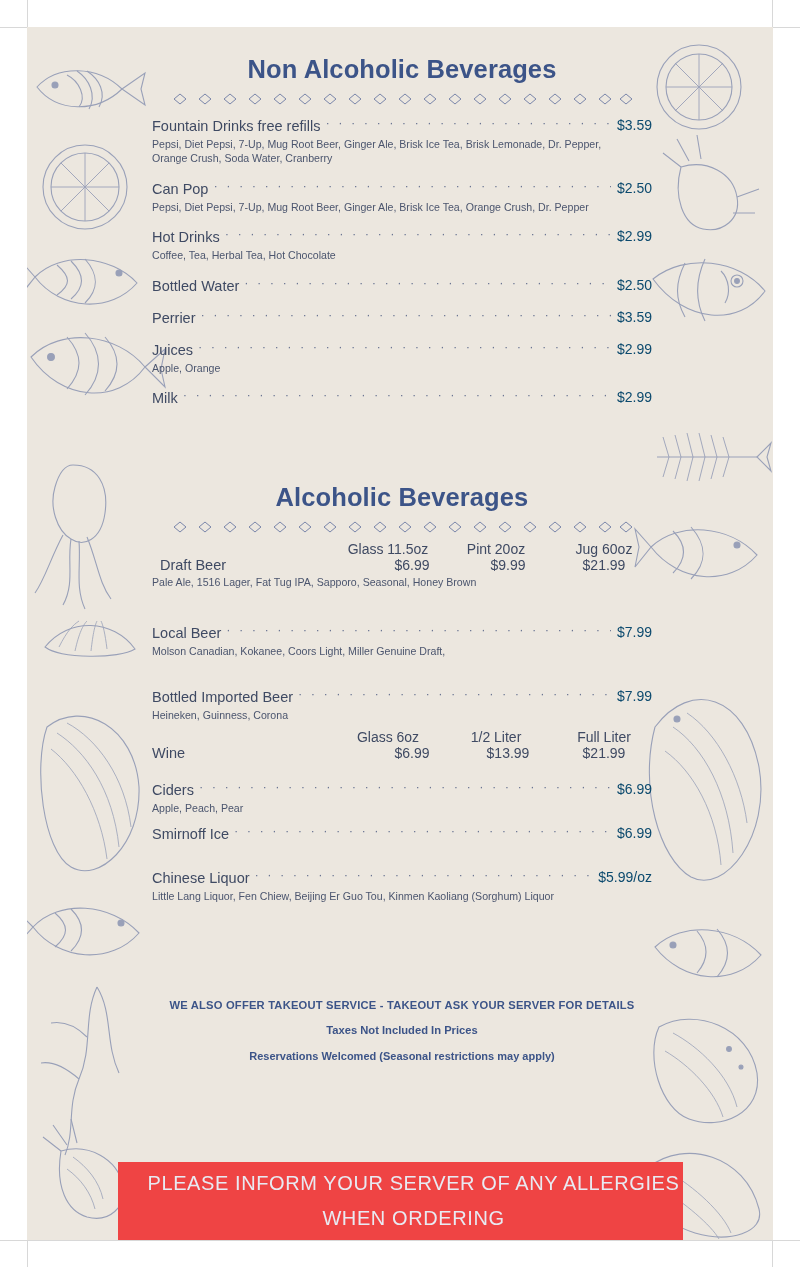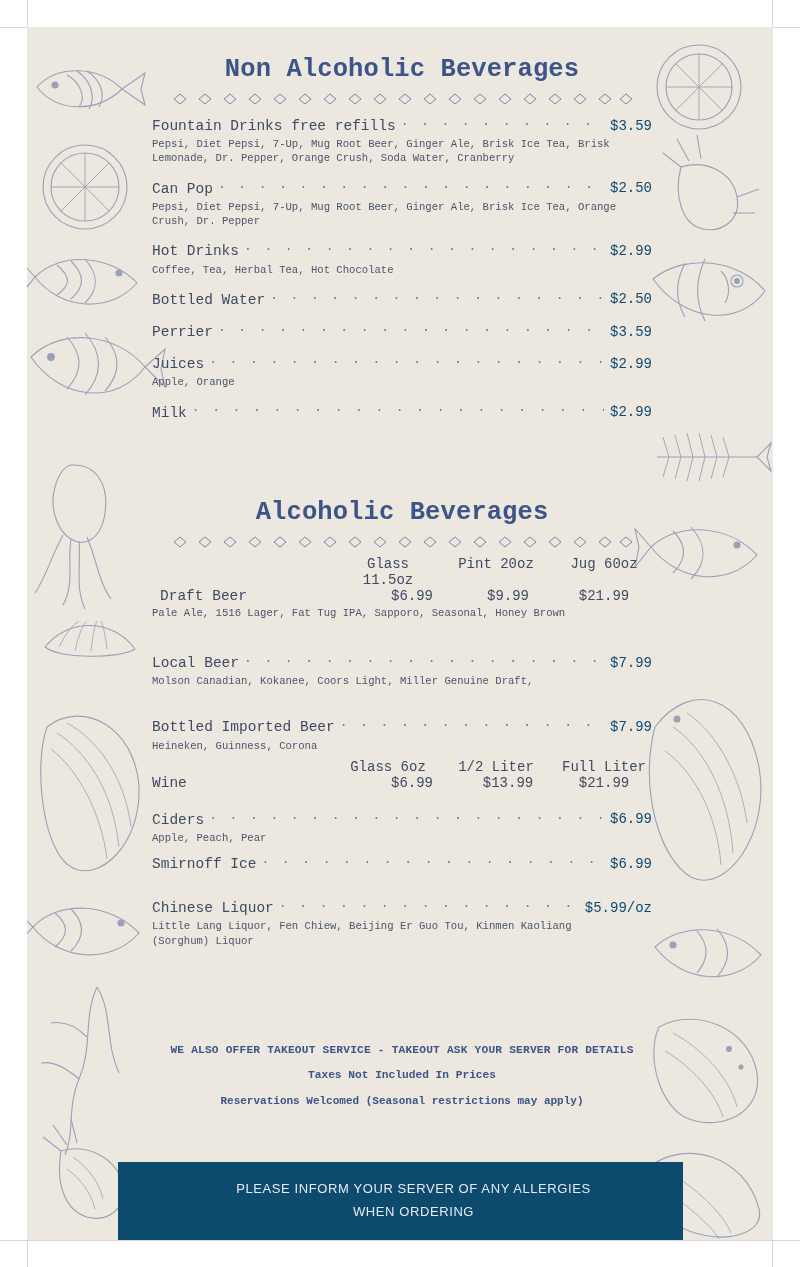--- a/index.html
+++ b/index.html
@@ -55,21 +55,20 @@
   .art.right { right: 0; }
   .art svg { display: block; }
 
   
   .content {
     position: absolute;
     left: 125px;
     top: 0;
     width: 500px;
     height: 1017px;
-    font-family: Liberation Mono, monospace;
   }
 
   h1.section-title {
     margin: 0;
     font-size: 25.5px;
     font-weight: bold;
     color: #3c5488;
     text-align: center;
     letter-spacing: 0.1px;
   }
@@ -80,21 +79,20 @@
     height: 12px;
     display: block;
   }
 
   .items { margin-top: 12px; }
 
   .item { margin-bottom: 0; }
 
   .item-line {
     display: flex;
-    align-items: flex-end;
     font-size: 14.5px;
     color: #3f4a63;
     line-height: 1.25;
     white-space: nowrap;
   }
   .item-name { flex: 0 0 auto; padding-right: 5px; }
   .dots {
     flex: 1 1 auto;
     overflow: hidden;
     white-space: nowrap;
@@ -165,27 +163,27 @@
     font-weight: bold;
     margin-top: 14px;
   }
 
   .allergy-bar {
     position: absolute;
     left: 118px;
     top: 1162px;
     width: 565px;
     height: 78px;
-    background: #0c4a6e;
+    background: #ef4444;
     color: #e8eaf2;
     display: flex;
     flex-direction: column;
     align-items: center;
     justify-content: center;
-    font-size: 13px;
+    font-size: 20px;
     letter-spacing: 0.6px;
     line-height: 1.75;
     text-align: center;
     padding-left: 26px;
   }
 </style>
 </head>
 <body>
 
 <div class="page">

